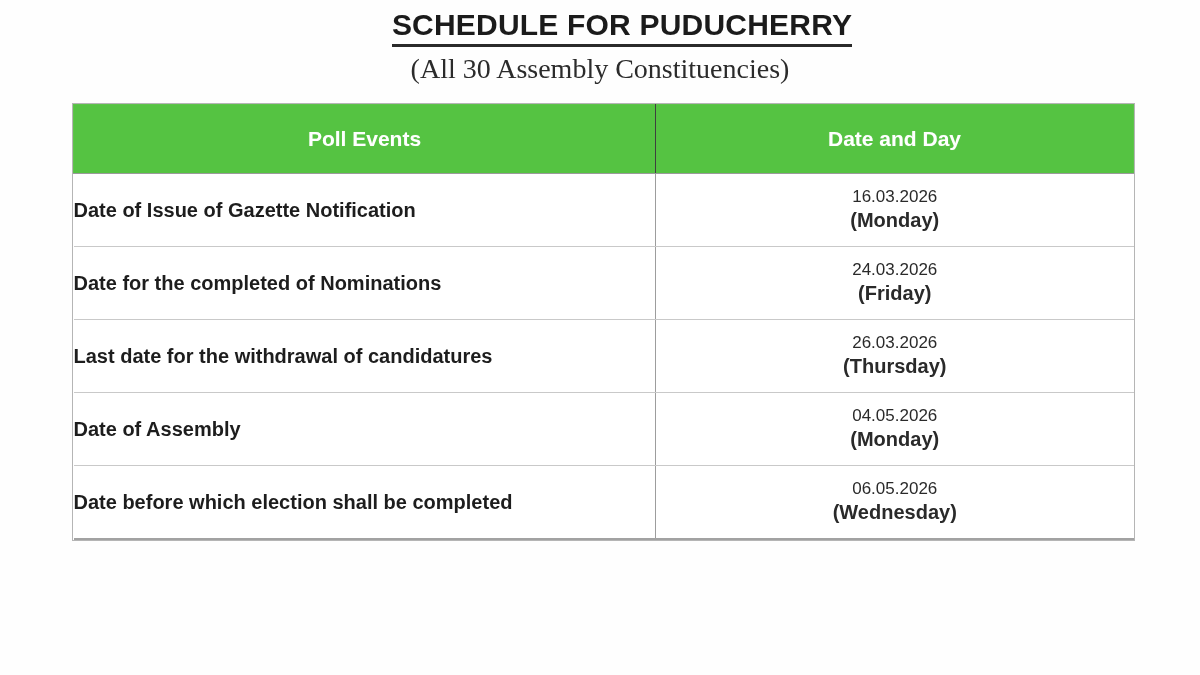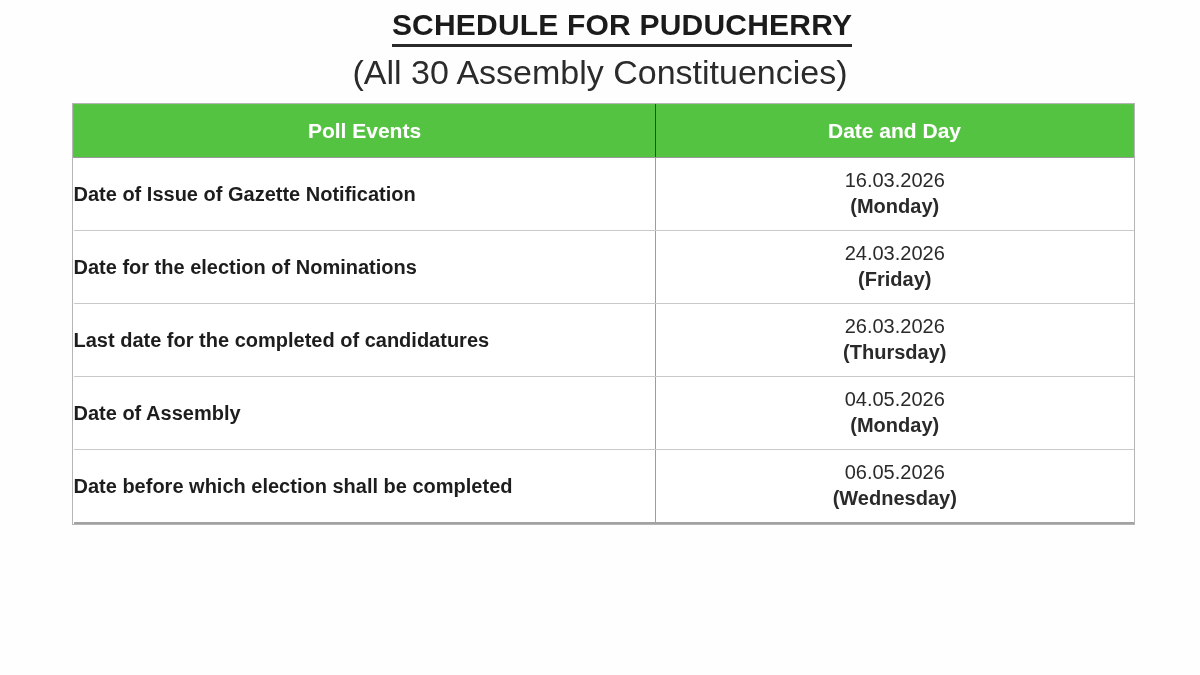--- a/index.html
+++ b/index.html
@@ -38,25 +38,26 @@
     color: #1b1b1b;
     letter-spacing: 0.2px;
     border-bottom: 3px solid #2a2a2a;
     padding-bottom: 1px;
     line-height: 1.15;
     white-space: nowrap;
     margin-left: 44px;
   }
   .title-sub {
     margin-top: 6px;
-    font-size: 34px;
+    font-size: 28px;
     font-weight: normal;
     color: #2b2b2b;
     line-height: 1.15;
     white-space: nowrap;
+    font-family: Liberation Serif, serif;
   }
 
   
   .schedule-table {
     position: absolute;
     left: 73px;
     top: 104px;
     width: 1060px;
     border-collapse: collapse;
     table-layout: fixed;
@@ -65,21 +66,21 @@
   }
   .schedule-table col.col-event { width: 582px; }
   .schedule-table col.col-date  { width: 478px; }
 
   .schedule-table thead th {
     background: #55c342;
     color: #ffffff;
     font-size: 21px;
     font-weight: bold;
     height: 52px;
-    padding: 0;
+    padding: 8px;
     text-align: center;
     vertical-align: middle;
     border: 1px solid #5ec24b;
     border-bottom: 1px solid #9a9a9a;
     text-shadow: 0 0 1px rgba(255,255,255,0.25);
   }
   .schedule-table thead th.th-event {
     border-right: 1px solid #3f3f3f;
   }
 
@@ -112,21 +113,21 @@
     text-align: center;
     padding: 0;
   }
   .date-stack {
     display: block;
     text-align: center;
     line-height: 1.28;
   }
   .date-line {
     display: block;
-    font-size: 20px;
+    font-size: 17px;
     color: #2a2a2a;
     font-weight: normal;
   }
   .day-line {
     display: block;
     font-size: 20px;
     color: #2a2a2a;
     font-weight: bold;
   }
   .cell-date.highlight .date-line,
@@ -160,30 +161,30 @@
         <tr class="data-row">
           <td class="cell-event"><span class="event-text">Date of Issue of Gazette Notification</span></td>
           <td class="cell-date">
             <span class="date-stack">
               <span class="date-line">16.03.2026</span>
               <span class="day-line">(Monday)</span>
             </span>
           </td>
         </tr>
         <tr class="data-row">
-          <td class="cell-event"><span class="event-text">Date for the election of Nominations</span></td>
+          <td class="cell-event"><span class="event-text">Date for the completed of Nominations</span></td>
           <td class="cell-date">
             <span class="date-stack">
               <span class="date-line">24.03.2026</span>
               <span class="day-line">(Friday)</span>
             </span>
           </td>
         </tr>
         <tr class="data-row">
-          <td class="cell-event"><span class="event-text">Last date for the completed of candidatures</span></td>
+          <td class="cell-event"><span class="event-text">Last date for the withdrawal of candidatures</span></td>
           <td class="cell-date">
             <span class="date-stack">
               <span class="date-line">26.03.2026</span>
               <span class="day-line">(Thursday)</span>
             </span>
           </td>
         </tr>
         <tr class="data-row">
           <td class="cell-event"><span class="event-text">Date of Assembly</span></td>
           <td class="cell-date">

